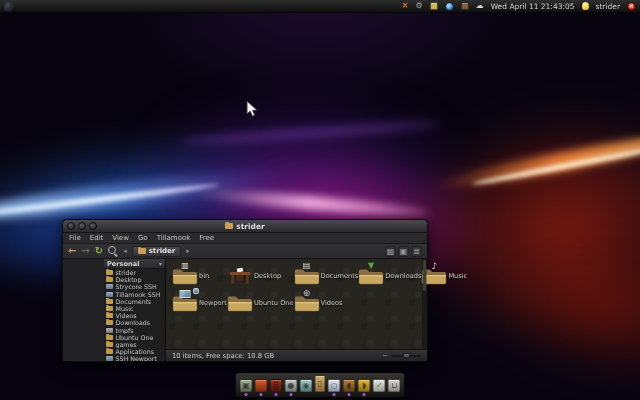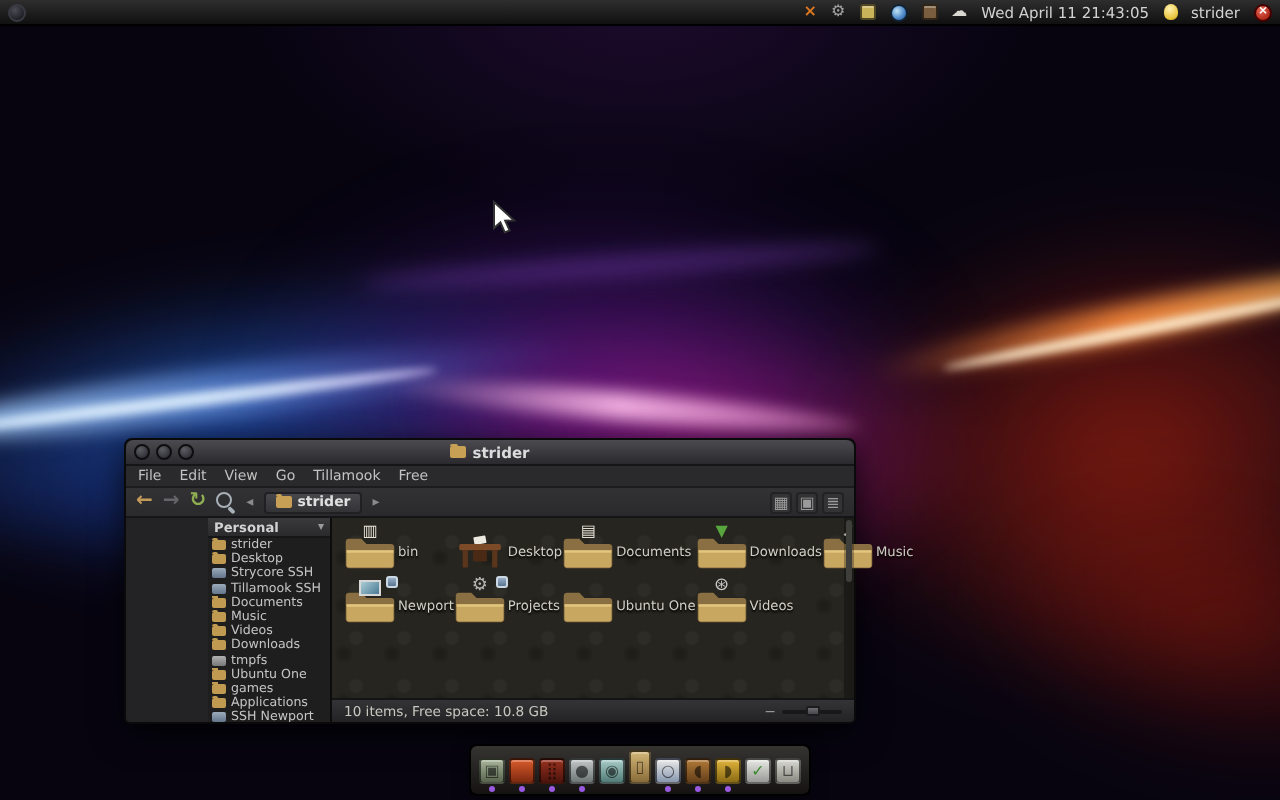--- a/index.html
+++ b/index.html
@@ -341,28 +341,20 @@
                   <path d="M1.5 11.5 L28.5 11.5 L28.5 20 Q28.5 21.5 27 21.5 L3 21.5 Q1.5 21.5 1.5 20 Z" fill="#c8a761"></path>
                   <path d="M1.5 11.5 L28.5 11.5 L28.5 13 L1.5 13 Z" fill="#e2c57e"></path>
                 </svg><span class="ov ov-photo"></span><span class="emblem"></span></div>
               <div class="flabel">Newport</div>
             </div>
             <div class="file">
               <div class="ficon"><svg viewBox="0 0 30 24" width="26" height="21">
                   <path d="M1 7 Q1 5 3 5 L10 5 L13 8 L27 8 Q29 8 29 10 L29 20 Q29 22 27 22 L3 22 Q1 22 1 20 Z" fill="#8a6f42"></path>
                   <path d="M1.5 11.5 L28.5 11.5 L28.5 20 Q28.5 21.5 27 21.5 L3 21.5 Q1.5 21.5 1.5 20 Z" fill="#c8a761"></path>
                   <path d="M1.5 11.5 L28.5 11.5 L28.5 13 L1.5 13 Z" fill="#e2c57e"></path>
-                </svg><span class="ov ov-gear"></span><span class="emblem"></span></div>
-              <div class="flabel">Projects</div>
-            </div>
-            <div class="file">
-              <div class="ficon"><svg viewBox="0 0 30 24" width="26" height="21">
-                  <path d="M1 7 Q1 5 3 5 L10 5 L13 8 L27 8 Q29 8 29 10 L29 20 Q29 22 27 22 L3 22 Q1 22 1 20 Z" fill="#8a6f42"></path>
-                  <path d="M1.5 11.5 L28.5 11.5 L28.5 20 Q28.5 21.5 27 21.5 L3 21.5 Q1.5 21.5 1.5 20 Z" fill="#c8a761"></path>
-                  <path d="M1.5 11.5 L28.5 11.5 L28.5 13 L1.5 13 Z" fill="#e2c57e"></path>
                 </svg></div>
               <div class="flabel">Ubuntu One</div>
             </div>
             <div class="file">
               <div class="ficon"><svg viewBox="0 0 30 24" width="26" height="21">
                   <path d="M1 7 Q1 5 3 5 L10 5 L13 8 L27 8 Q29 8 29 10 L29 20 Q29 22 27 22 L3 22 Q1 22 1 20 Z" fill="#8a6f42"></path>
                   <path d="M1.5 11.5 L28.5 11.5 L28.5 20 Q28.5 21.5 27 21.5 L3 21.5 Q1.5 21.5 1.5 20 Z" fill="#c8a761"></path>
                   <path d="M1.5 11.5 L28.5 11.5 L28.5 13 L1.5 13 Z" fill="#e2c57e"></path>
                 </svg><span class="ov ov-film-reel"></span></div>
               <div class="flabel">Videos</div>

